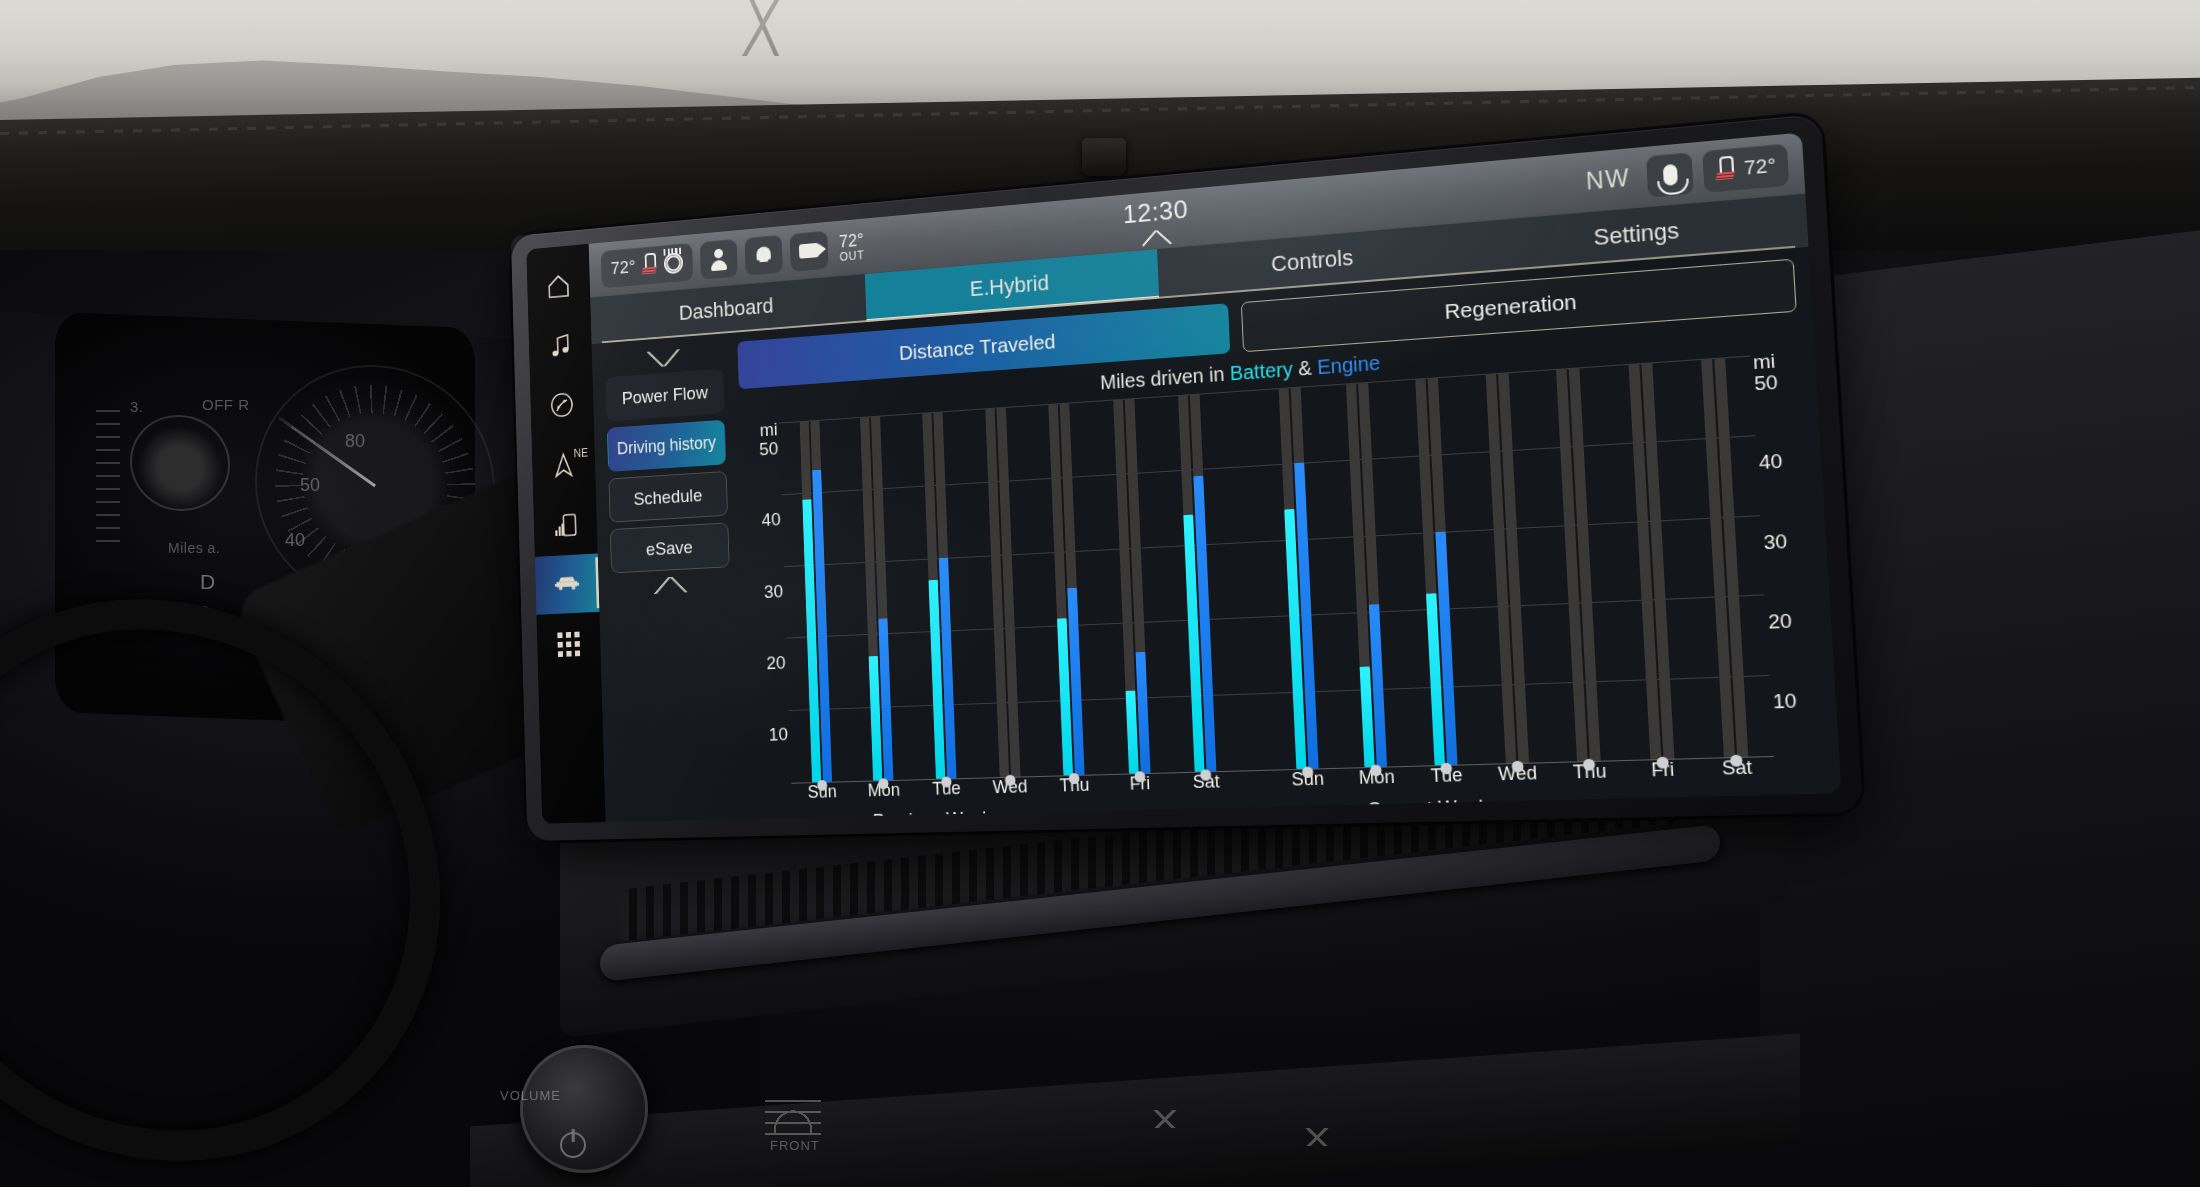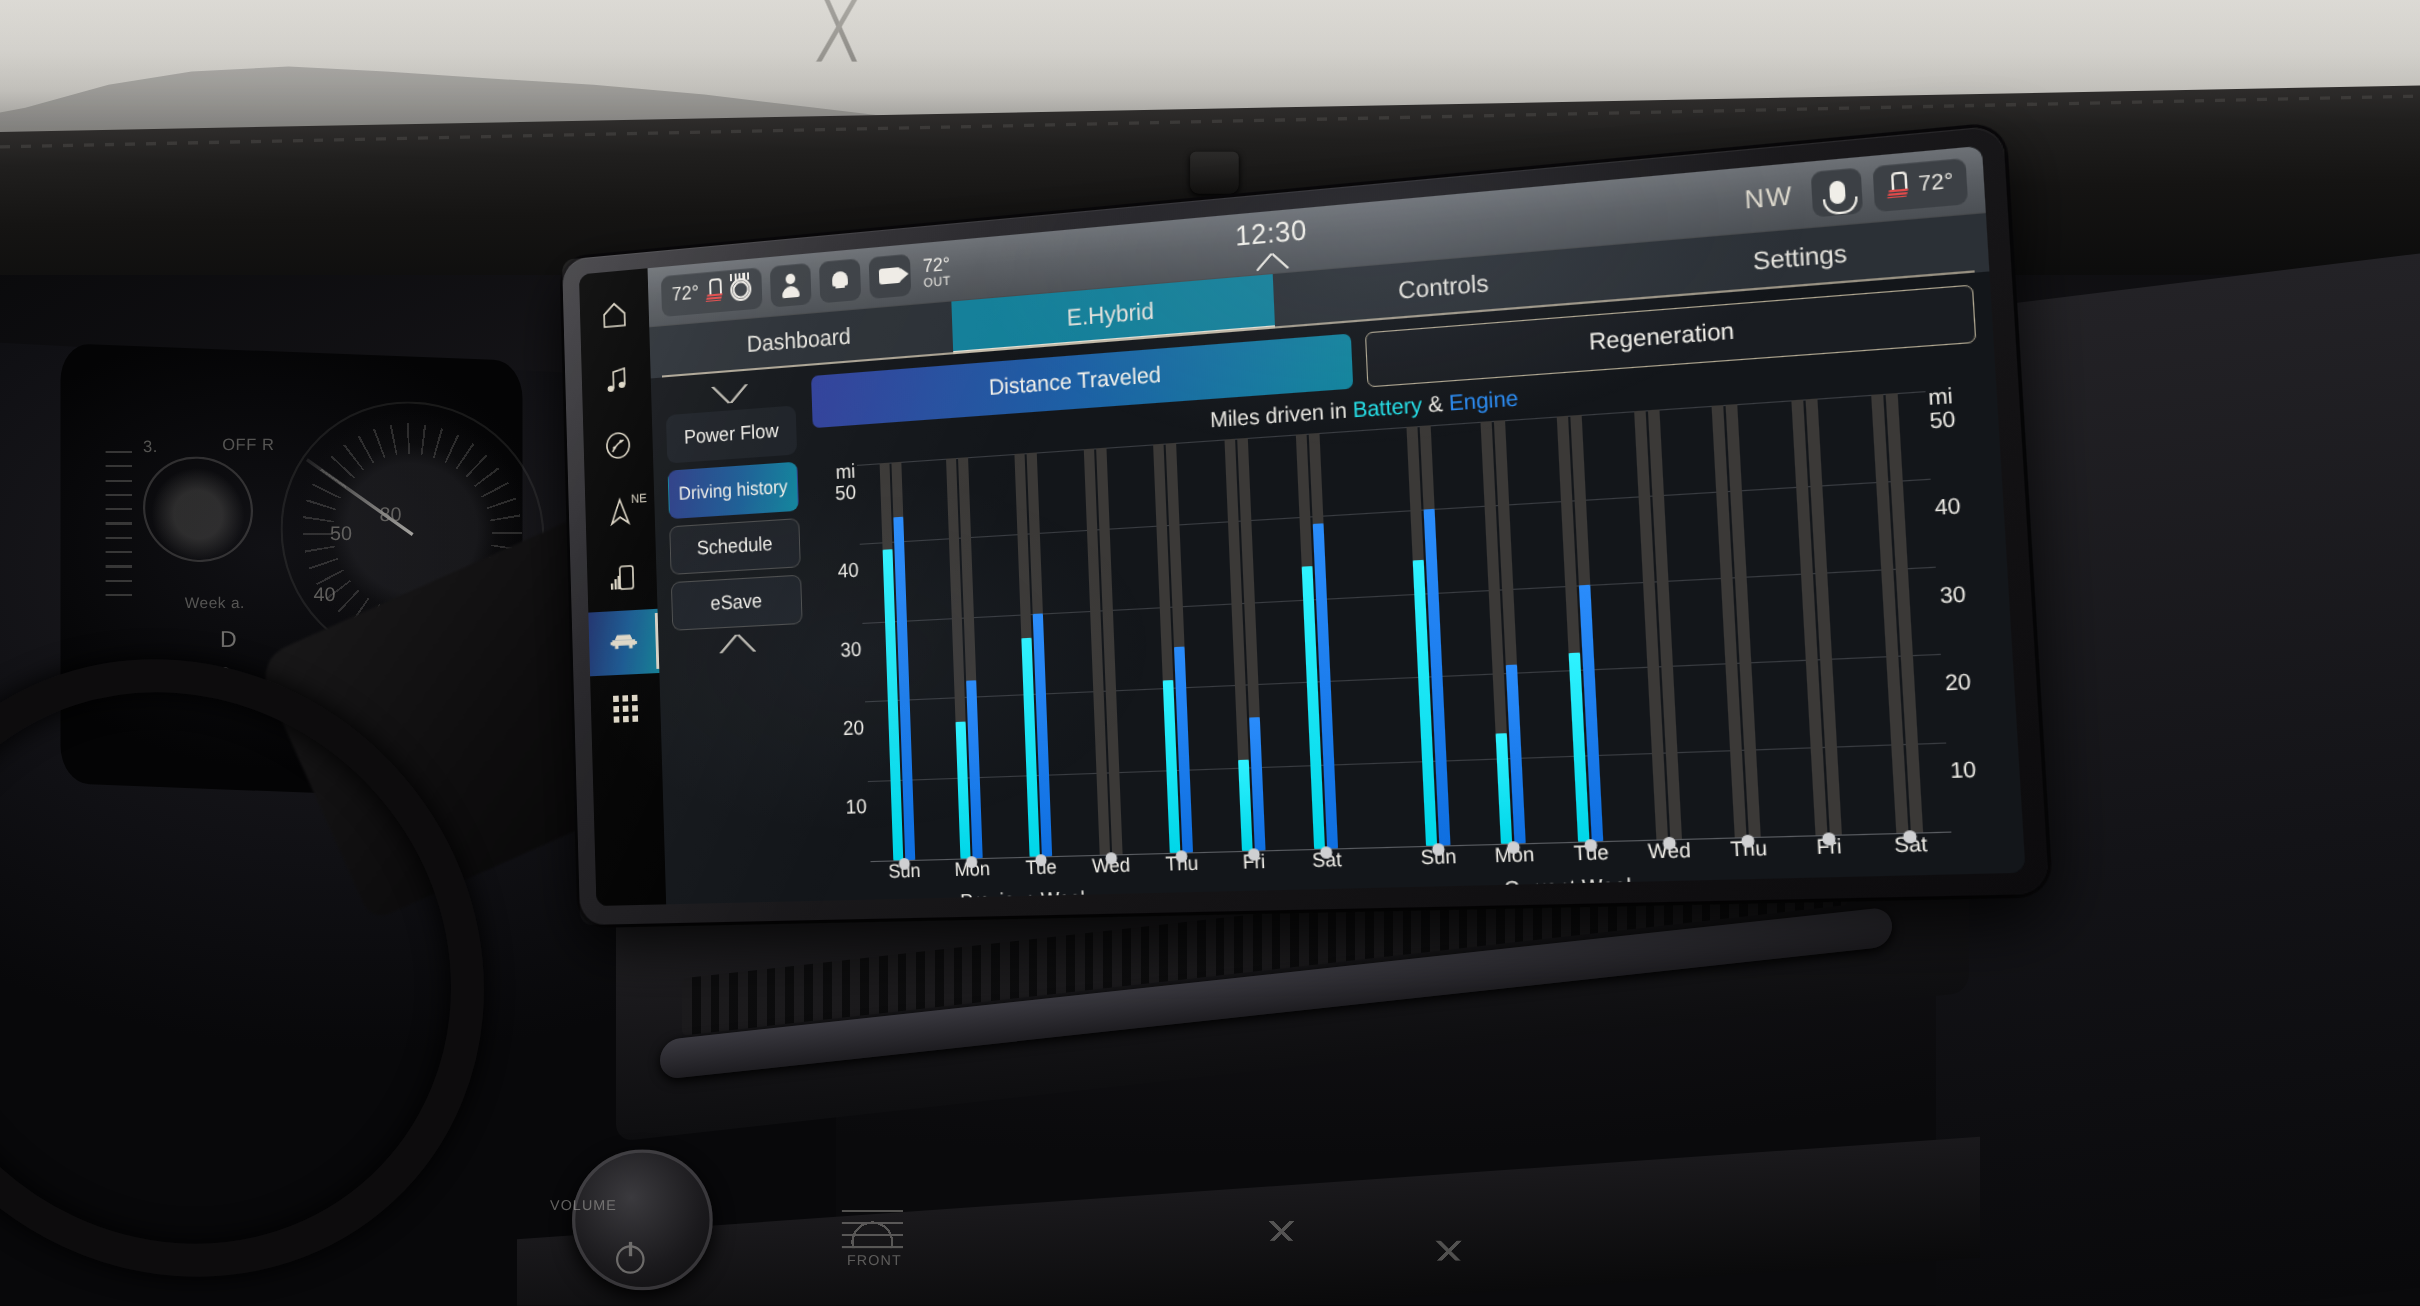--- a/index.html
+++ b/index.html
@@ -315,28 +315,28 @@
   <div class="dash-body"></div>
   <div class="dash-lower-l"></div>
   <div class="dash-lower-r"></div>
   <div class="sensor-nub"></div>
 
   <div class="cluster"></div>
   <div class="cl-text" style="left:130px; top:398px;">3.</div>
   <div class="cl-text" style="left:202px; top:396px;">OFF R</div>
   <div class="veh-icon"></div>
   <div class="temp-bar"></div>
-  <div class="cl-text" style="left:168px; top:540px; font-size:14px;">Week a.</div>
+  <div class="cl-text" style="left:168px; top:540px; font-size:14px;">Miles a.</div>
   <div class="cl-text" style="left:200px; top:570px; font-size:21px; color:#a6a49f;">D</div>
   <div class="cl-text" style="left:168px; top:603px; font-size:14px;">13709</div>
   <div class="cl-gauge">
     <div class="cl-ticks"></div>
     <div class="cl-needle"></div>
   </div>
-  <div class="cl-num" style="left:345px; top:458px;">80</div>
+  <div class="cl-num" style="left:345px; top:431px;">80</div>
   <div class="cl-num" style="left:300px; top:475px;">50</div>
   <div class="cl-num" style="left:285px; top:530px;">40</div>
   <div class="steer-col"></div>
   <div class="steer-rim"></div>
 
   <div class="console-pad"></div>
   <div class="vent-strip"></div>
   <div class="console-lip"></div>
   <div class="btm-row"></div>
   <div class="knob"></div>

